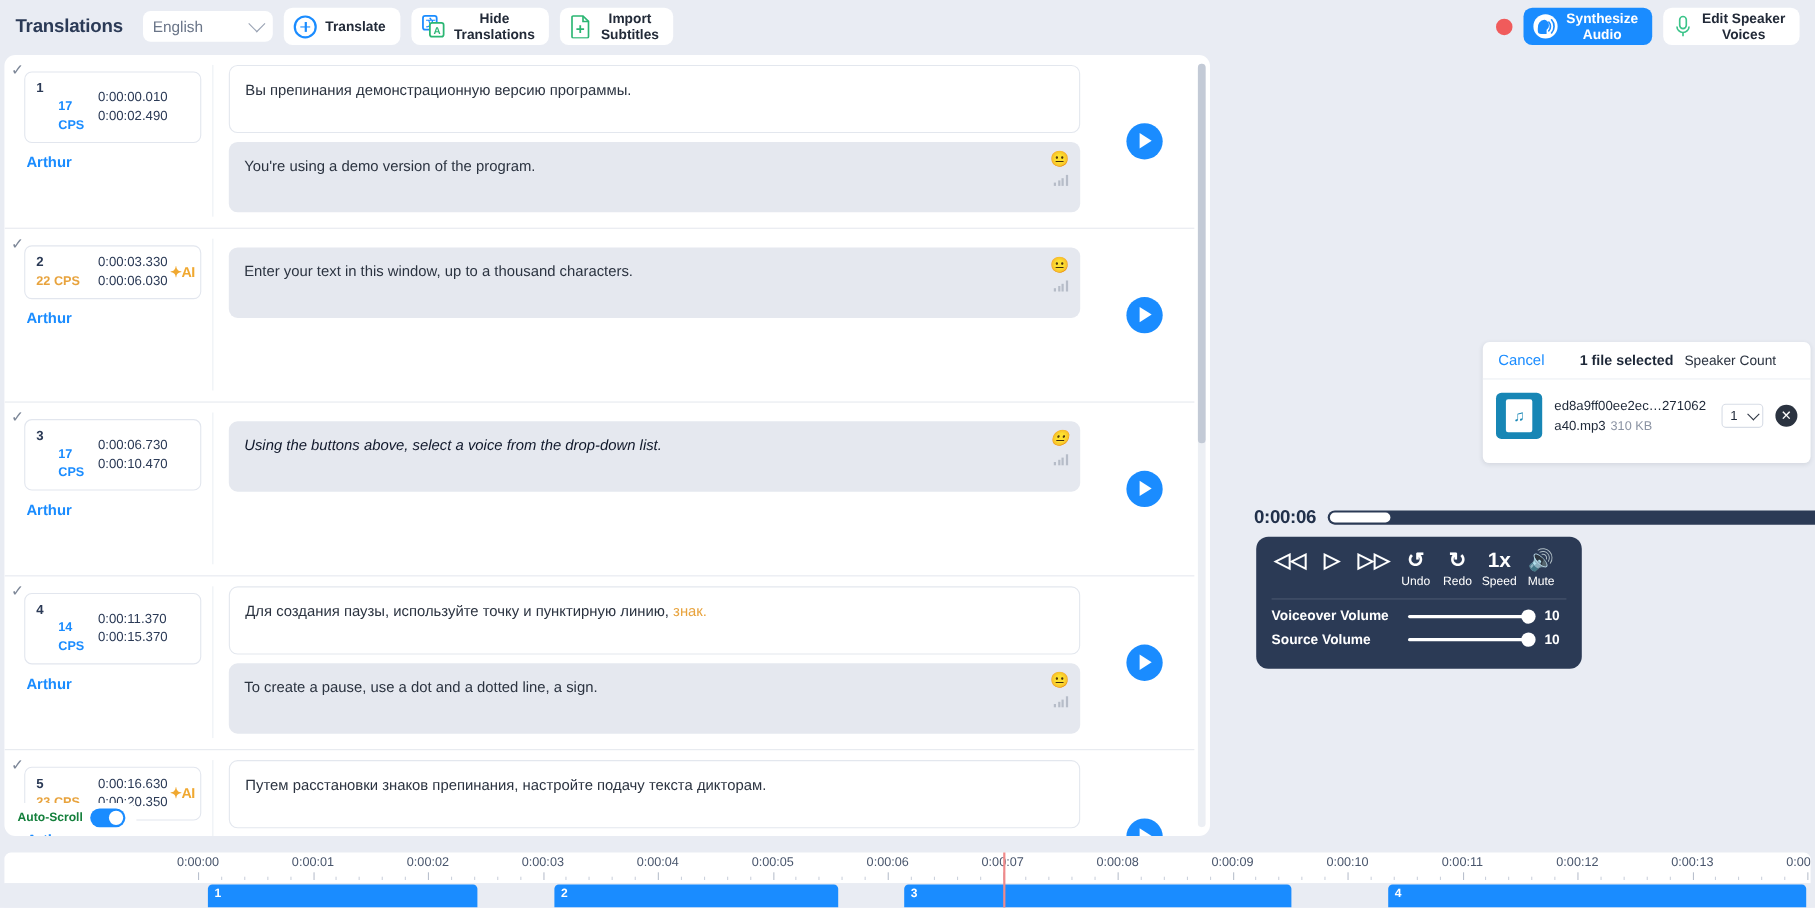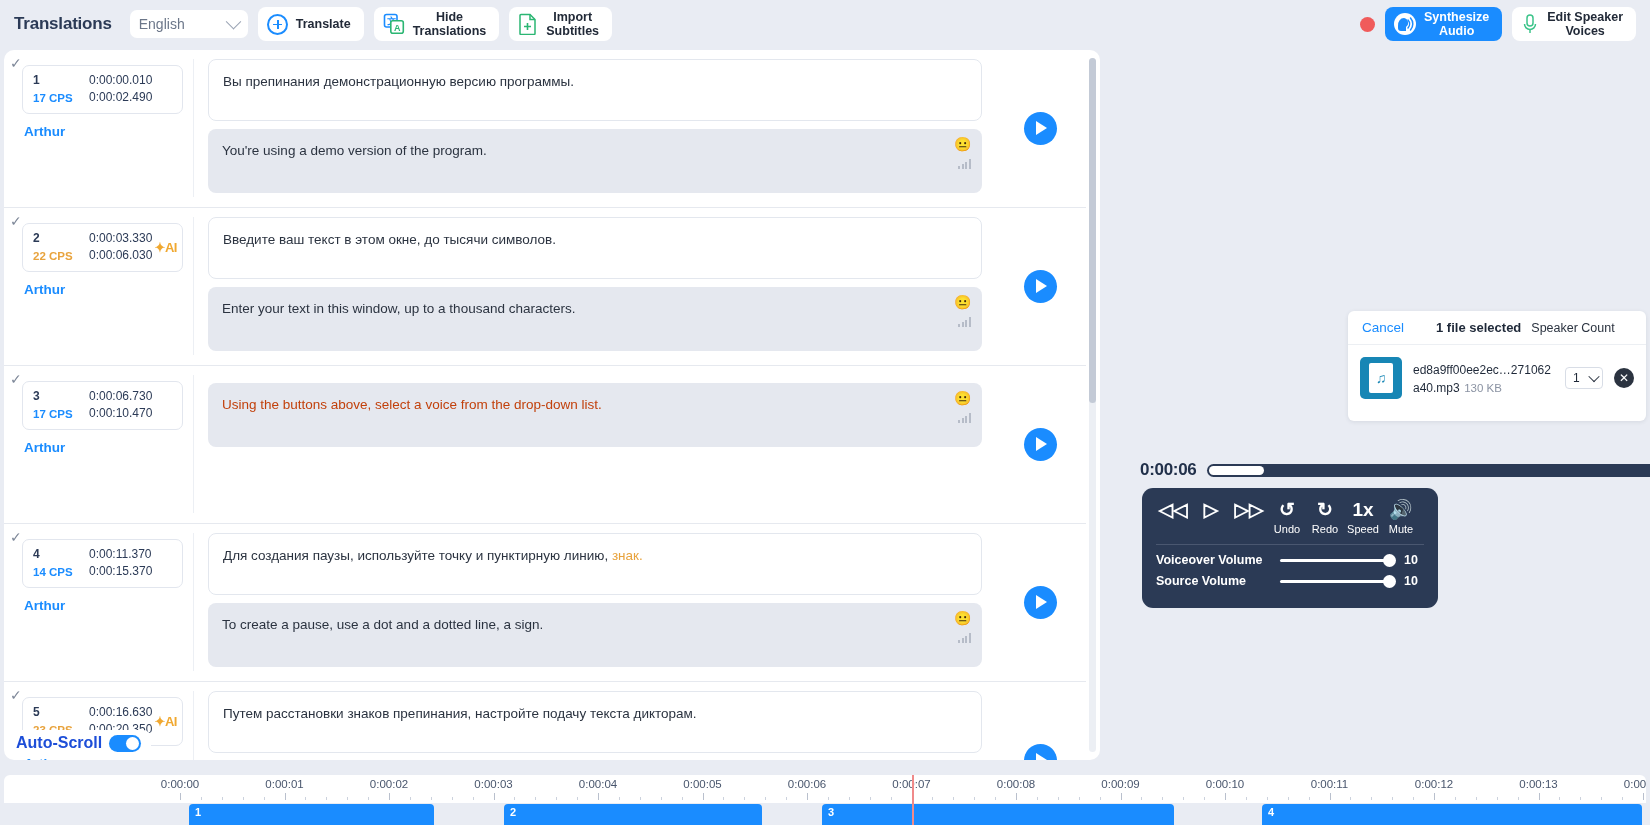--- a/index.html
+++ b/index.html
@@ -112,21 +112,21 @@
     background: #fff;
     display: flex; align-items: center;
     padding: 6px 8px 6px 10px;
     width: 161px;
     position: relative;
   }
   .tb-col1 { width: 56px; }
   .tb-col2 { flex: 1; }
   .idx { font-size: 12px; font-weight: bold; color: #2b3a56; line-height: 1.45; }
   .cps { font-size: 11.5px; font-weight: bold; line-height: 1.45; }
-  .cps.blue { color: #1a8cff; }
+  .cps.blue { color: #1a8cff; margin-left: 20px; }
   .cps.orange { color: #e8a33d; }
   .tcode { font-size: 12px; color: #2b3a56; line-height: 1.45; font-weight: 500; }
   .ai-badge {
     position: absolute; right: 5px; top: 50%; transform: translateY(-50%);
     color: #f0a830; font-size: 13px; font-weight: bold;
     letter-spacing: -0.5px;
   }
   .speaker {
     margin-top: 10px; margin-left: 2px;
     font-size: 13.5px; font-weight: bold; color: #1a8cff;
@@ -142,21 +142,21 @@
   .src-box.active { color: #2f6bff; }
   .src-box .tail { color: #e8a33d; }
   .tr-box {
     margin-top: 8px;
     background: #e5e8ef; border-radius: 8px;
     min-height: 64px;
     padding: 13px 40px 13px 14px;
     font-size: 13.5px; color: #2b3340; line-height: 1.4;
     position: relative;
   }
-  .tr-box.active { color: #c2410c; }
+  .tr-box.active { color: #0f172a; font-style: italic; }
   .emoji {
     position: absolute; right: 10px; top: 8px;
     font-size: 14px; line-height: 1;
   }
   .bars {
     position: absolute; right: 11px; top: 30px;
     display: flex; align-items: flex-end; gap: 1.4px; height: 10px;
   }
   .bars i { width: 2.2px; background: #b6bcc8; display: block; }
   .bars i:nth-child(1){ height: 3px; }
@@ -192,21 +192,21 @@
 
   .autoscroll {
     position: absolute; left: 4px; bottom: 4px;
     height: 26px;
     background: #fff; border-radius: 0 8px 0 10px;
     display: flex; align-items: center; gap: 7px;
     padding: 0 10px 0 8px;
     z-index: 6;
   }
   .autoscroll .as-lbl {
-    font-size: 16px; font-weight: bold; color: #1d4ed8;
+    font-size: 11px; font-weight: bold; color: #15803d;
   }
   .switch {
     width: 32px; height: 17px; border-radius: 9px;
     background: #1a8cff; position: relative;
   }
   .switch .knob {
     position: absolute; right: 2px; top: 2px;
     width: 13px; height: 13px; border-radius: 50%; background: #fff;
   }
 
@@ -450,21 +450,20 @@
               </div>
               <div class="tb-col2">
                 <div class="tcode">0:00:03.330</div>
                 <div class="tcode">0:00:06.030</div>
               </div>
               <span class="ai-badge">✦AI</span>
             </div>
             <div class="speaker">Arthur</div>
           </div>
           <div class="row-mid">
-            <div class="src-box">Введите ваш текст в этом окне, до тысячи символов.</div>
             <div class="tr-box">Enter your text in this window, up to a thousand characters.<span class="emoji">😐</span><span class="bars">
                 <i></i>
                 <i></i>
                 <i></i>
                 <i></i>
               </span></div>
           </div>
           <div class="row-right">
             <span class="play-btn">
               <span class="tri"></span>
@@ -574,21 +573,21 @@
         <span class="fp-cancel">Cancel</span>
         <span class="fp-sel">1 file selected</span>
         <span class="fp-spk">Speaker Count</span>
       </div>
       <div class="fp-body">
         <span class="file-ico">
           <span class="sheet">♫</span>
         </span>
         <span class="f-meta">
           <span class="f-name">ed8a9ff00ee2ec…271062a40.mp3</span>
-          <span class="f-size">130 KB</span>
+          <span class="f-size">310 KB</span>
         </span>
         <span class="cnt-sel">
           <span>1</span>
           <span class="cv"></span>
         </span>
         <span class="x-btn">✕</span>
       </div>
     </div>
 
     <div class="time-row">

